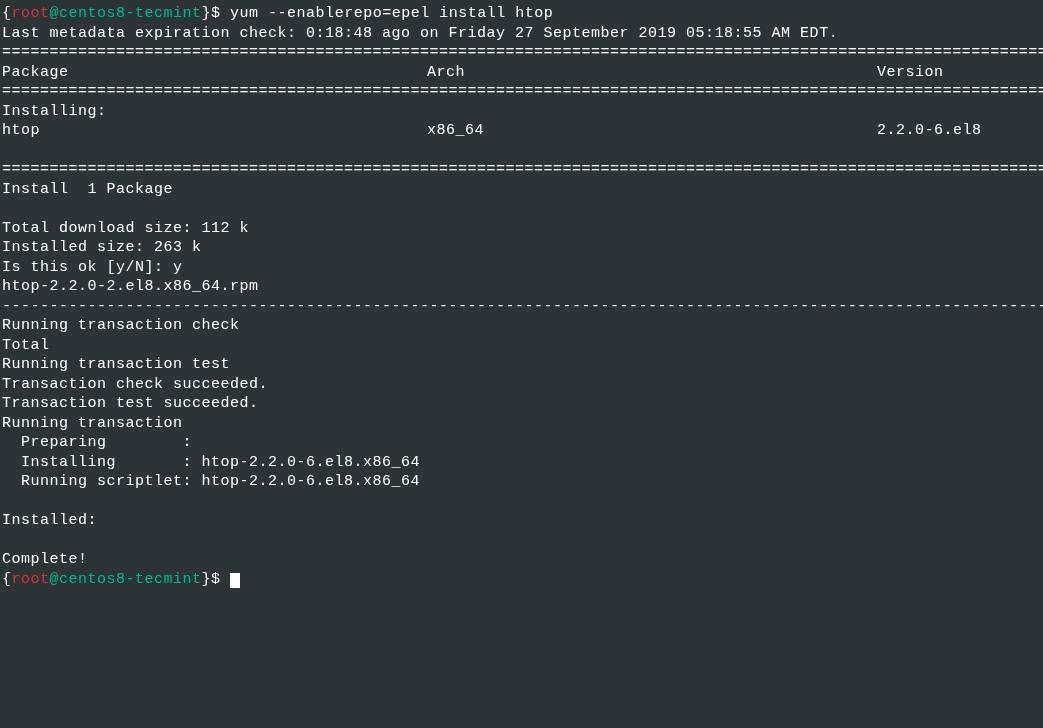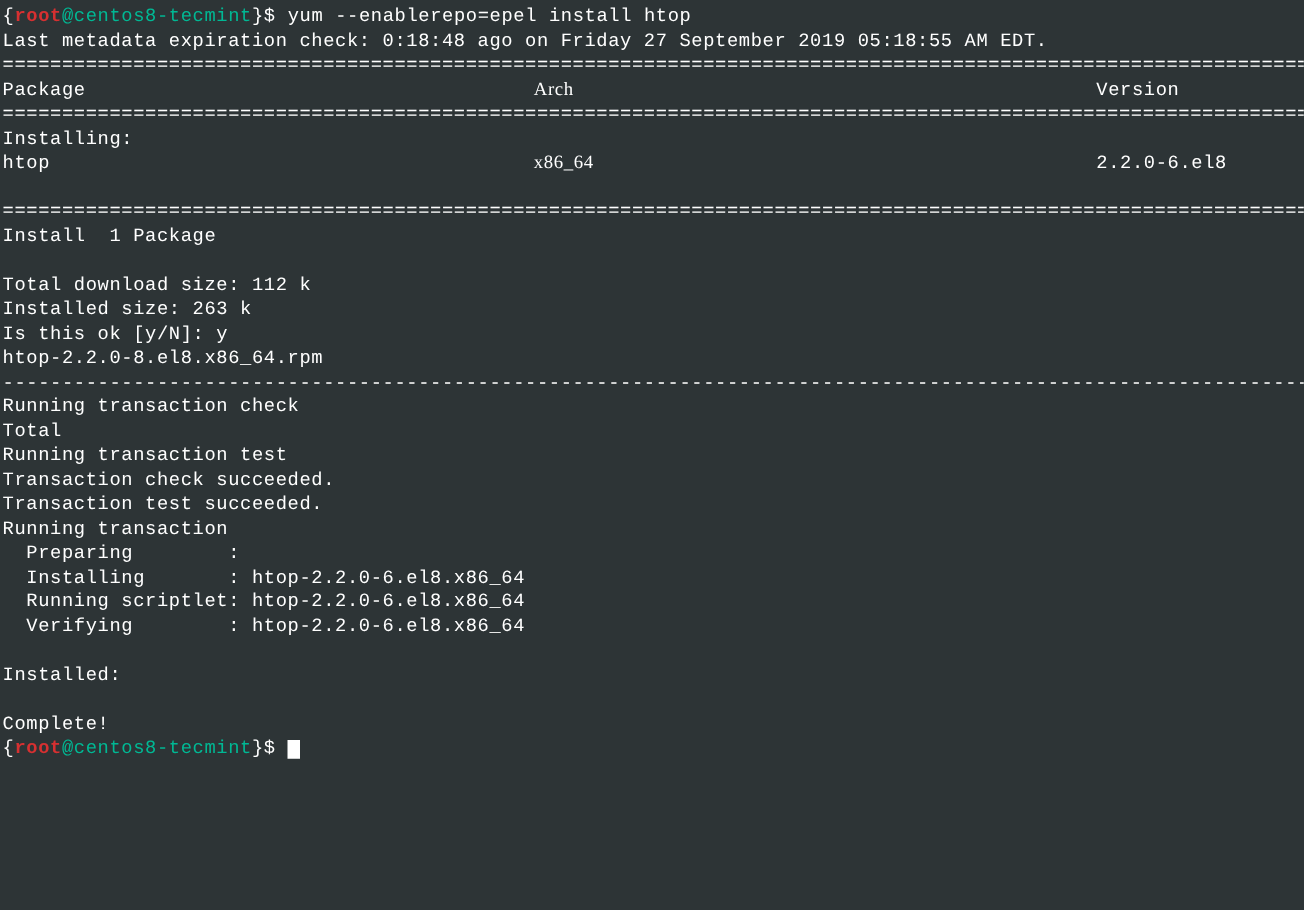--- a/index.html
+++ b/index.html
@@ -13,21 +13,20 @@
       width: 1043px;
       height: 728px;
       overflow: hidden;
       letter-spacing: 0.5px;
     }
     .terminal {
       padding: 4px 2px;
     }
     .prompt-user {
       color: #d63031;
-      font-weight: bold;
     }
     .prompt-host {
       color: #00b894;
     }
     .prompt-brace {
       color: #ffffff;
     }
     .cursor {
       display: inline-block;
       width: 10px;
@@ -39,21 +38,20 @@
       white-space: pre;
     }
     .header-row {
       display: flex;
     }
     .col-package {
       width: 425px;
     }
     .col-arch {
       width: 450px;
-      font-family: Liberation Serif, serif;
     }
     .col-version {
       flex: 1;
     }
   </style>
 </head>
 <body>
 
 <div class="terminal">
   <div class="line"><span class="prompt-brace">{</span><span class="prompt-user">root</span><span class="prompt-host">@</span><span class="prompt-host">centos8-tecmint</span><span class="prompt-brace">}</span><span>$ </span><span>yum --enablerepo=epel install htop</span></div>
@@ -71,30 +69,29 @@
     <div class="col-arch">x86_64</div>
     <div class="col-version">2.2.0-6.el8</div>
   </div>
   <div class="line"> </div>
   <div class="line">=================================================================================================================</div>
   <div class="line">Install  1 Package</div>
   <div class="line"> </div>
   <div class="line">Total download size: 112 k</div>
   <div class="line">Installed size: 263 k</div>
   <div class="line">Is this ok [y/N]: y</div>
-  <div class="line">htop-2.2.0-8.el8.x86_64.rpm</div>
+  <div class="line">htop-2.2.0-2.el8.x86_64.rpm</div>
   <div class="line">-----------------------------------------------------------------------------------------------------------------</div>
   <div class="line">Running transaction check</div>
   <div class="line">Total</div>
   <div class="line">Running transaction test</div>
   <div class="line">Transaction check succeeded.</div>
   <div class="line">Transaction test succeeded.</div>
   <div class="line">Running transaction</div>
   <div class="line">  Preparing        :</div>
   <div class="line">  Installing       : htop-2.2.0-6.el8.x86_64</div>
   <div class="line">  Running scriptlet: htop-2.2.0-6.el8.x86_64</div>
-  <div class="line">  Verifying        : htop-2.2.0-6.el8.x86_64</div>
   <div class="line"> </div>
   <div class="line">Installed:</div>
   <div class="line"> </div>
   <div class="line">Complete!</div>
   <div class="line"><span class="prompt-brace">{</span><span class="prompt-user">root</span><span class="prompt-host">@</span><span class="prompt-host">centos8-tecmint</span><span class="prompt-brace">}</span><span>$ </span><span class="cursor"></span></div>
 </div>
 
 </body></html>

